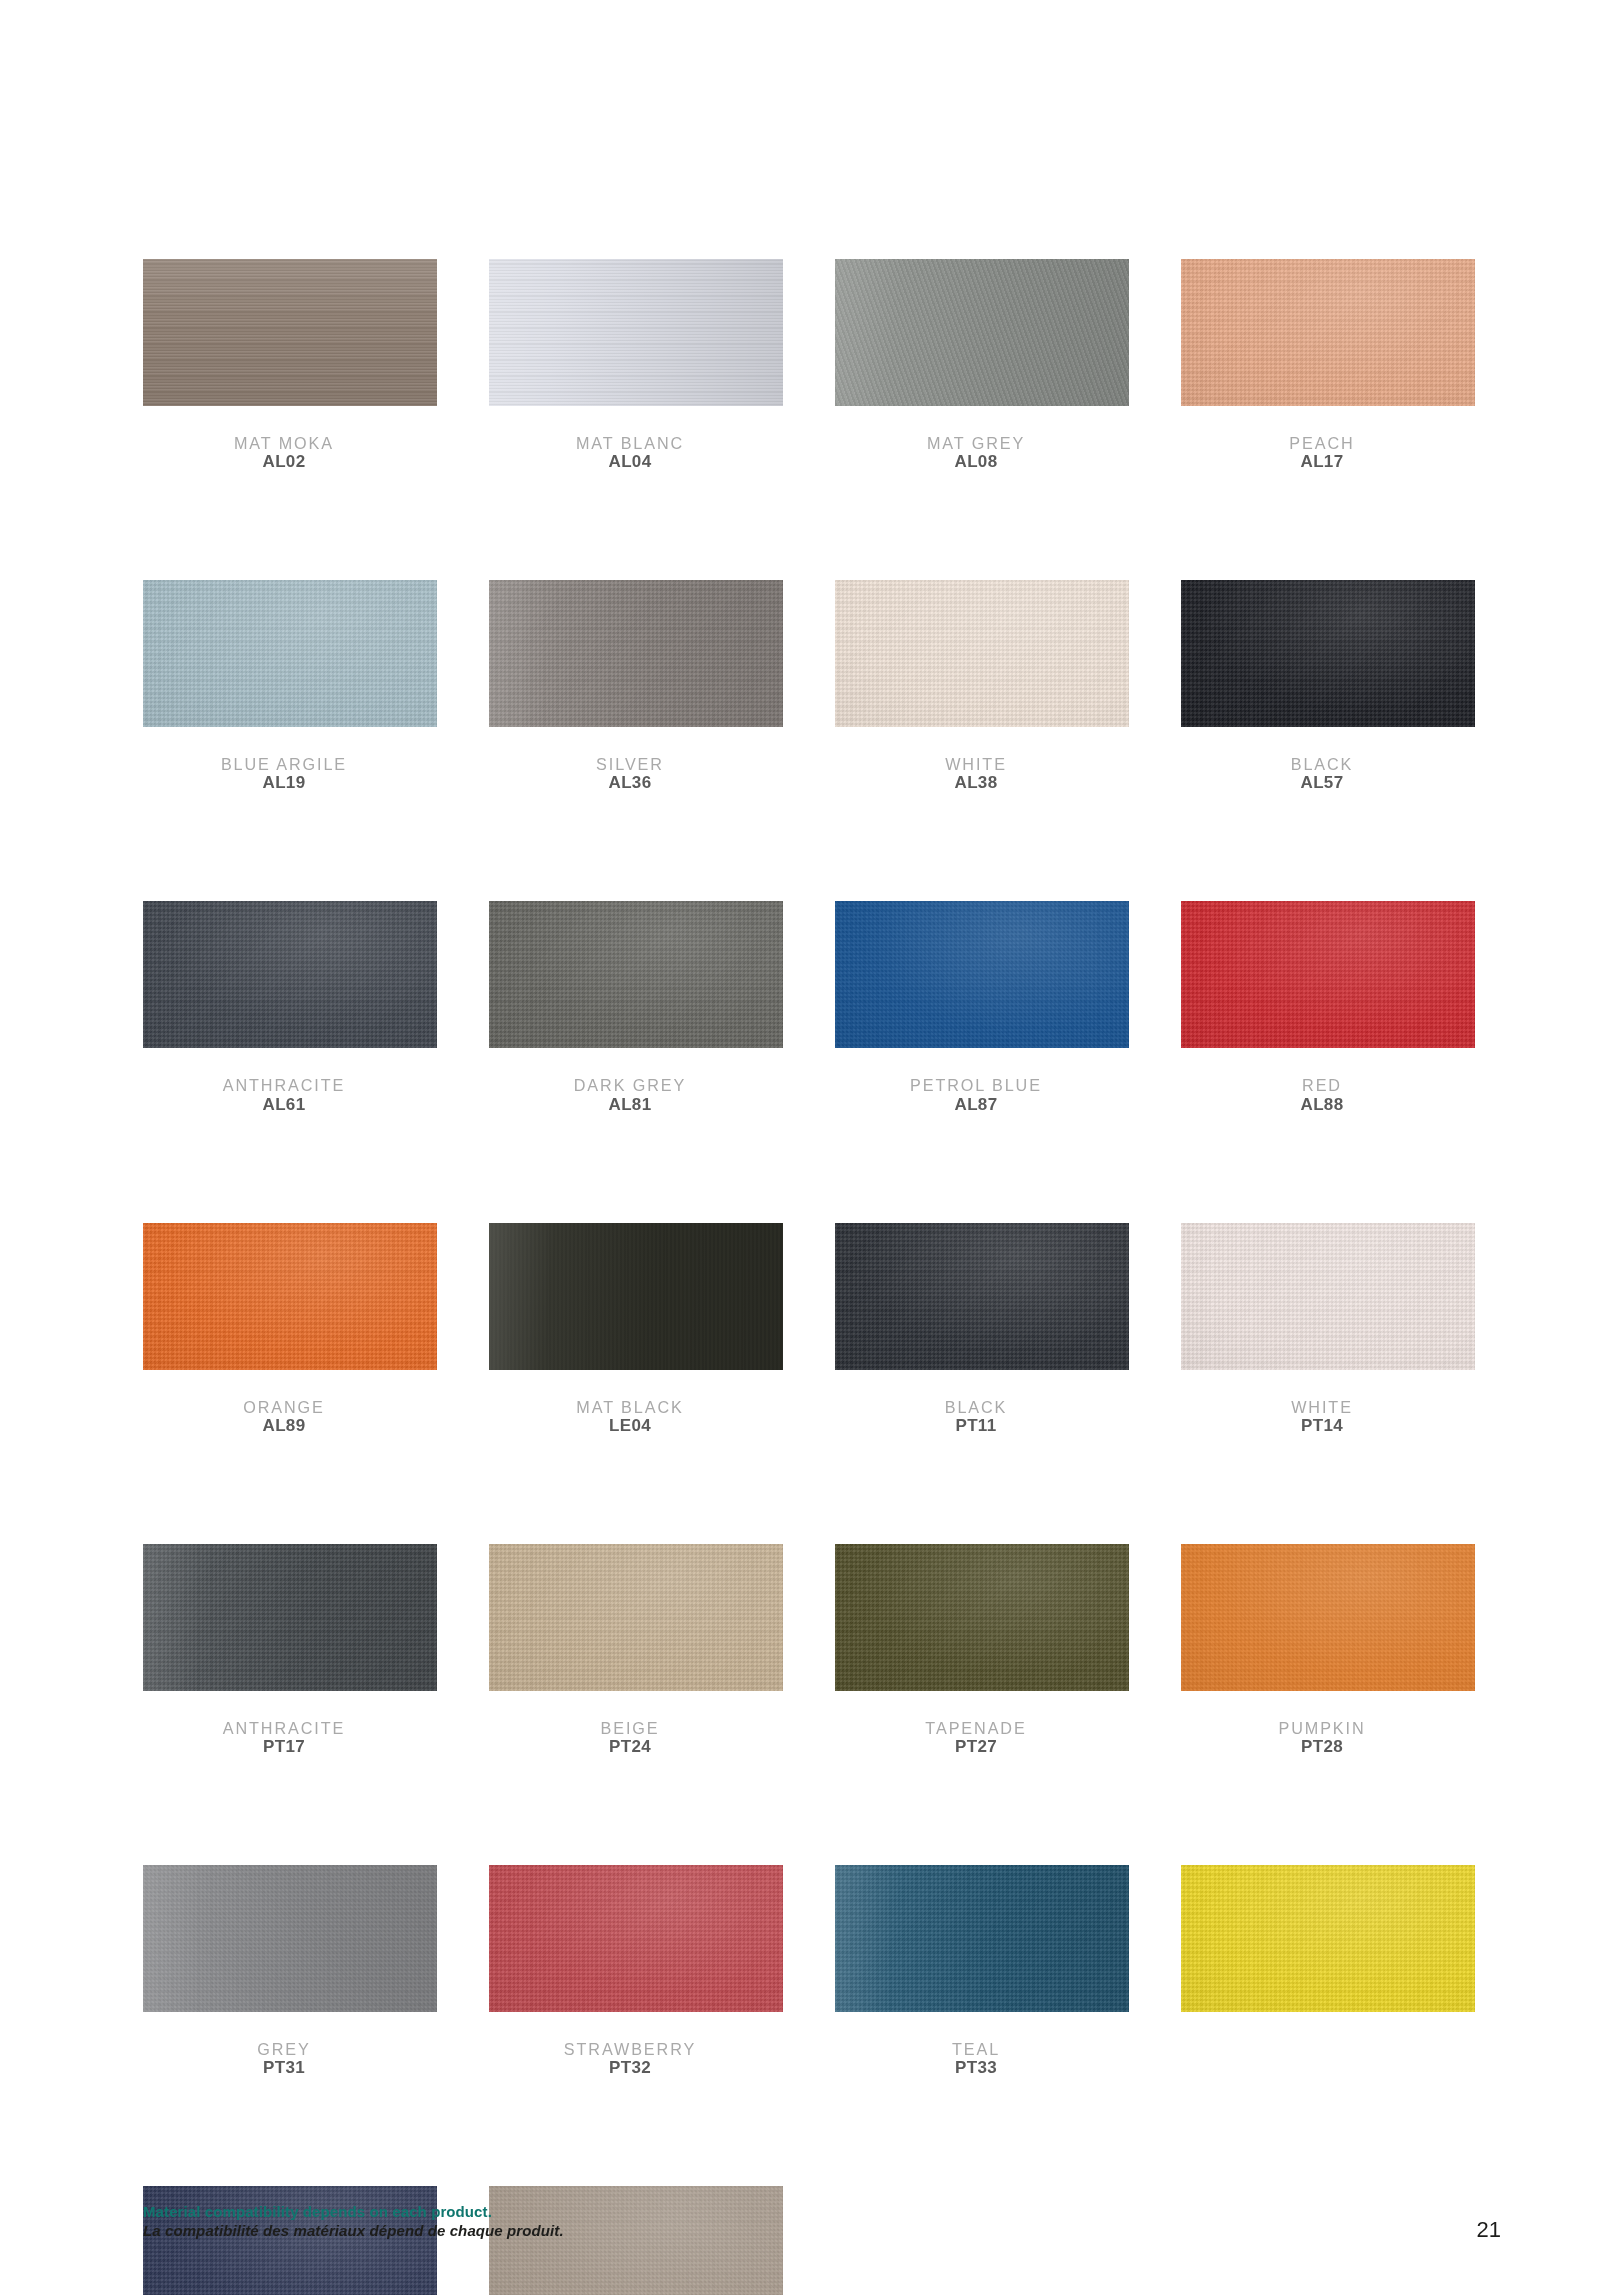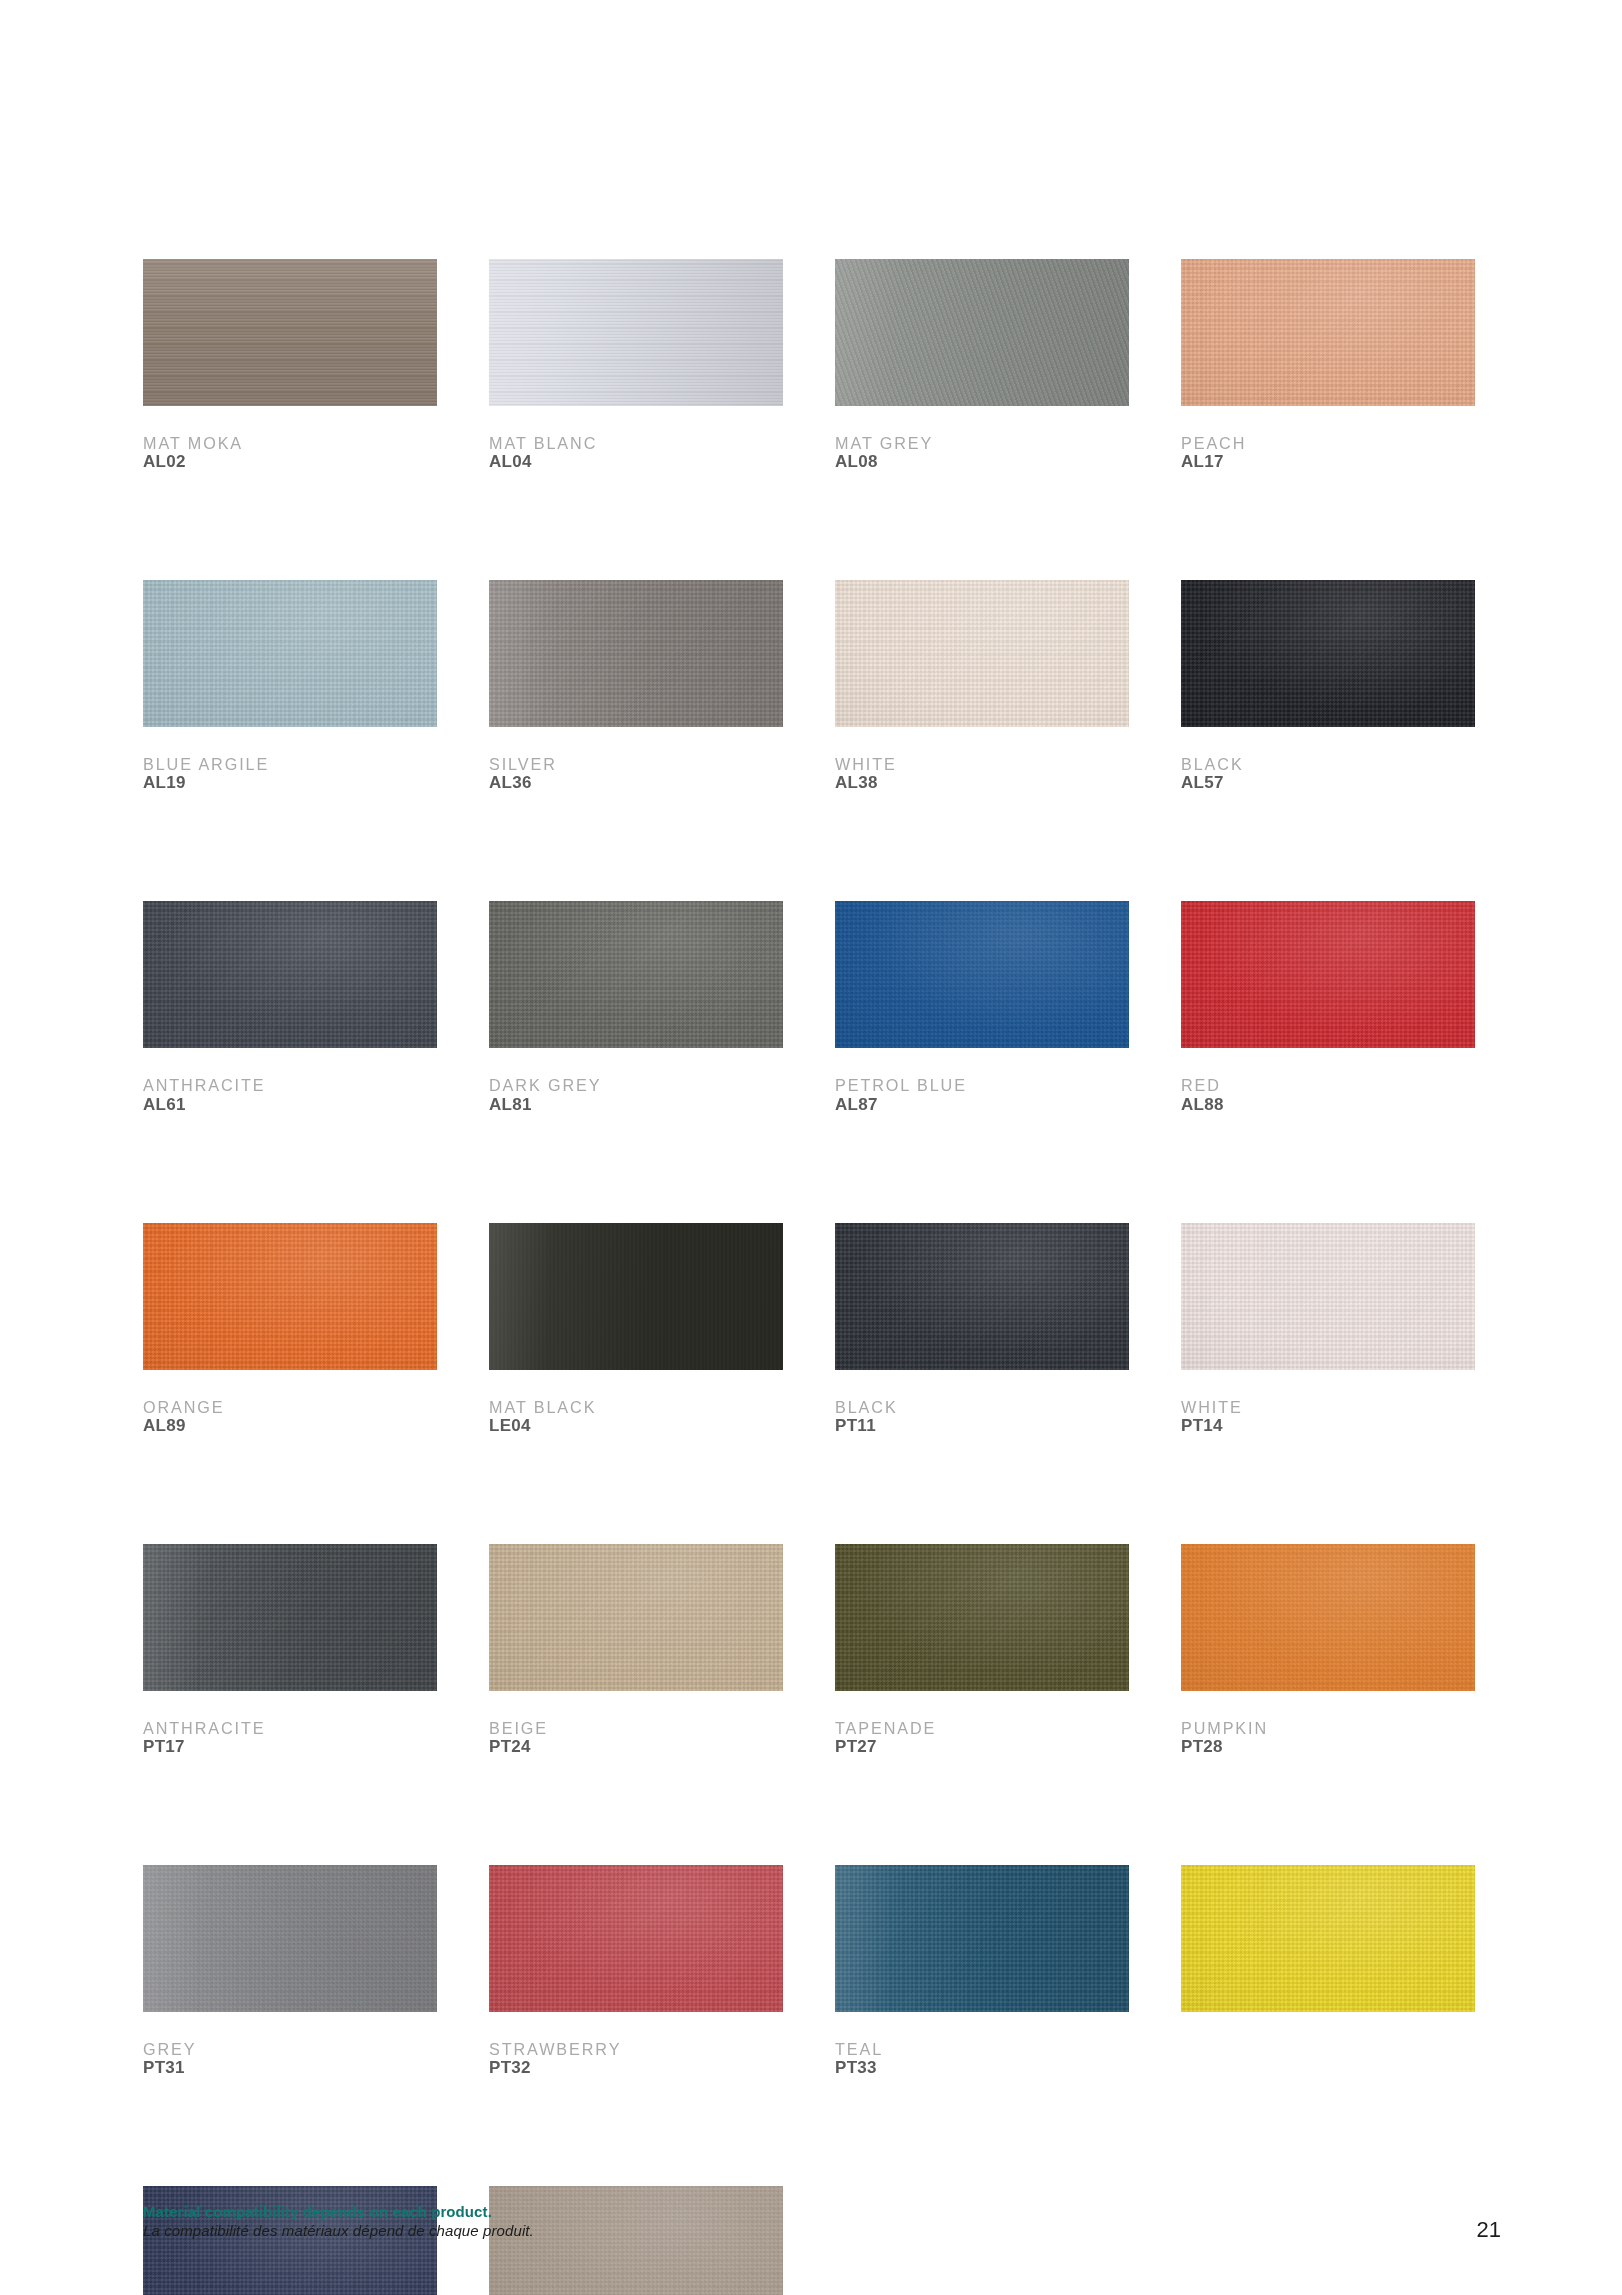--- a/index.html
+++ b/index.html
@@ -23,20 +23,21 @@
     top: 259px;
     width: 1343px;
     display: grid;
     grid-template-columns: repeat(4, 294px);
     column-gap: 52px;
     row-gap: 110px;
   }
 
   .swatch-cell {
     width: 282px;
+    text-align: center;
   }
 
   .swatch-chip {
     width: 294px;
     height: 147px;
     position: relative;
     overflow: hidden;
     background-color: #cccccc;
   }
 
@@ -170,20 +171,21 @@
     color: #0f766e;
     line-height: 1.28;
     letter-spacing: 0.1px;
   }
   #footer-note .note-fr {
     font-size: 15px;
     font-style: italic;
     color: #1d1d1b;
     line-height: 1.28;
     letter-spacing: 0.1px;
+    font-weight: bold;
   }
 
   #page-number {
     position: absolute;
     right: 122px;
     top: 2219px;
     font-size: 22px;
     color: #1d1d1b;
     line-height: 1;
   }

